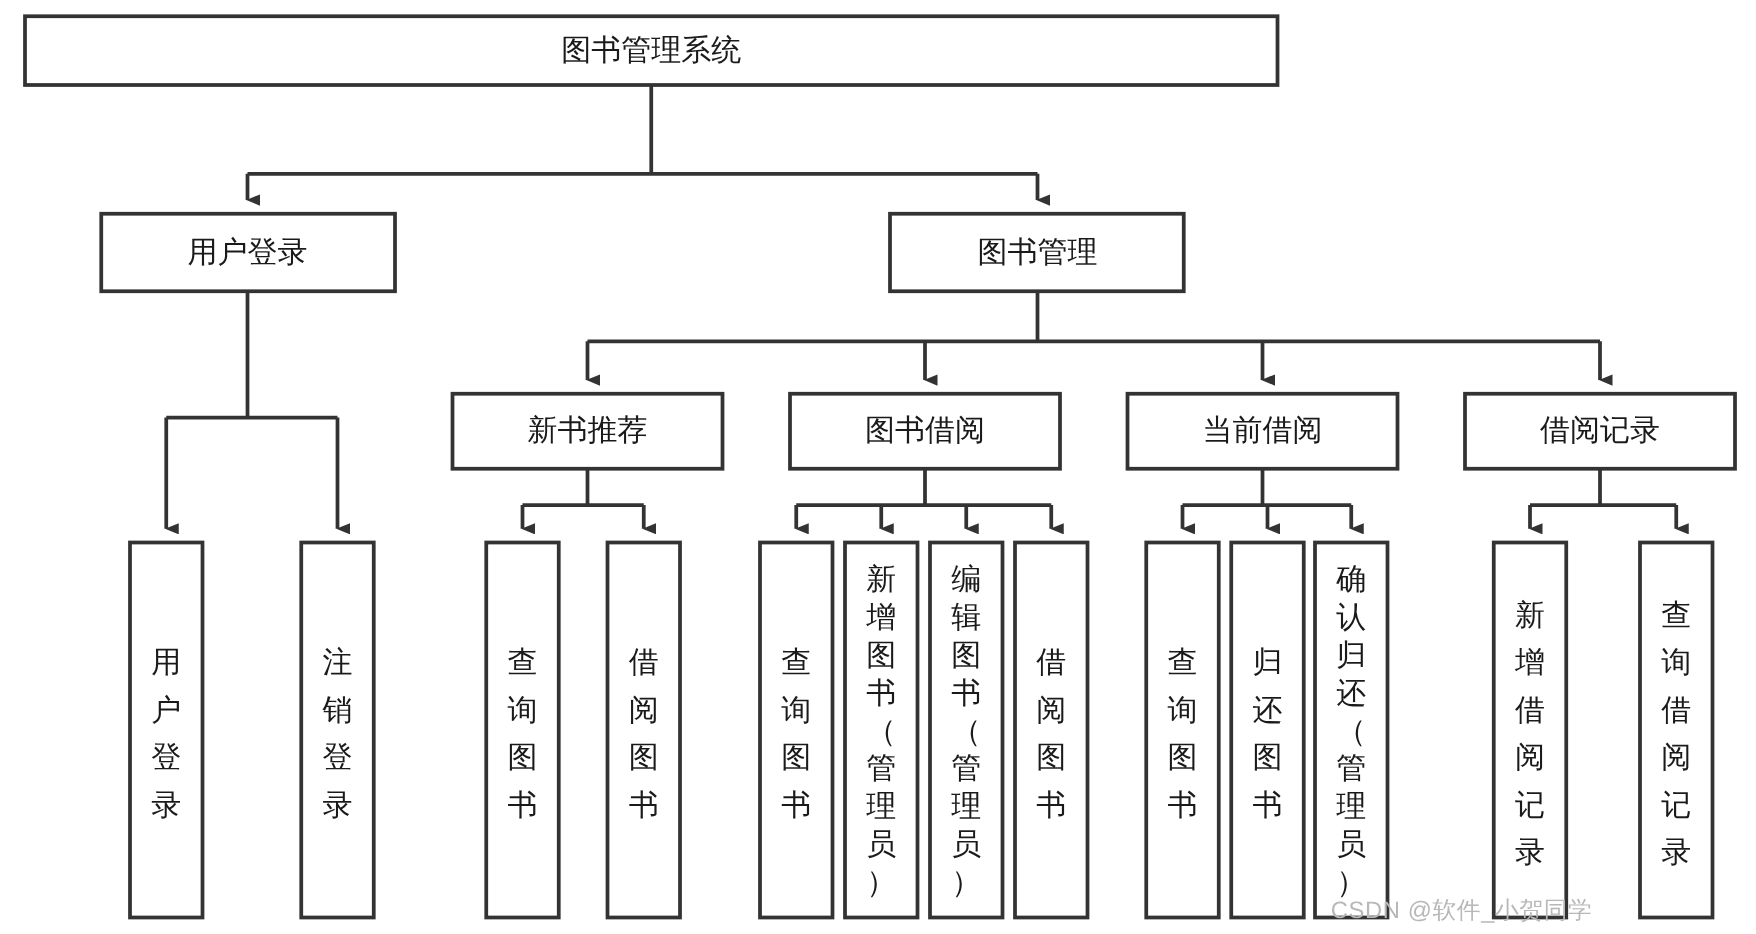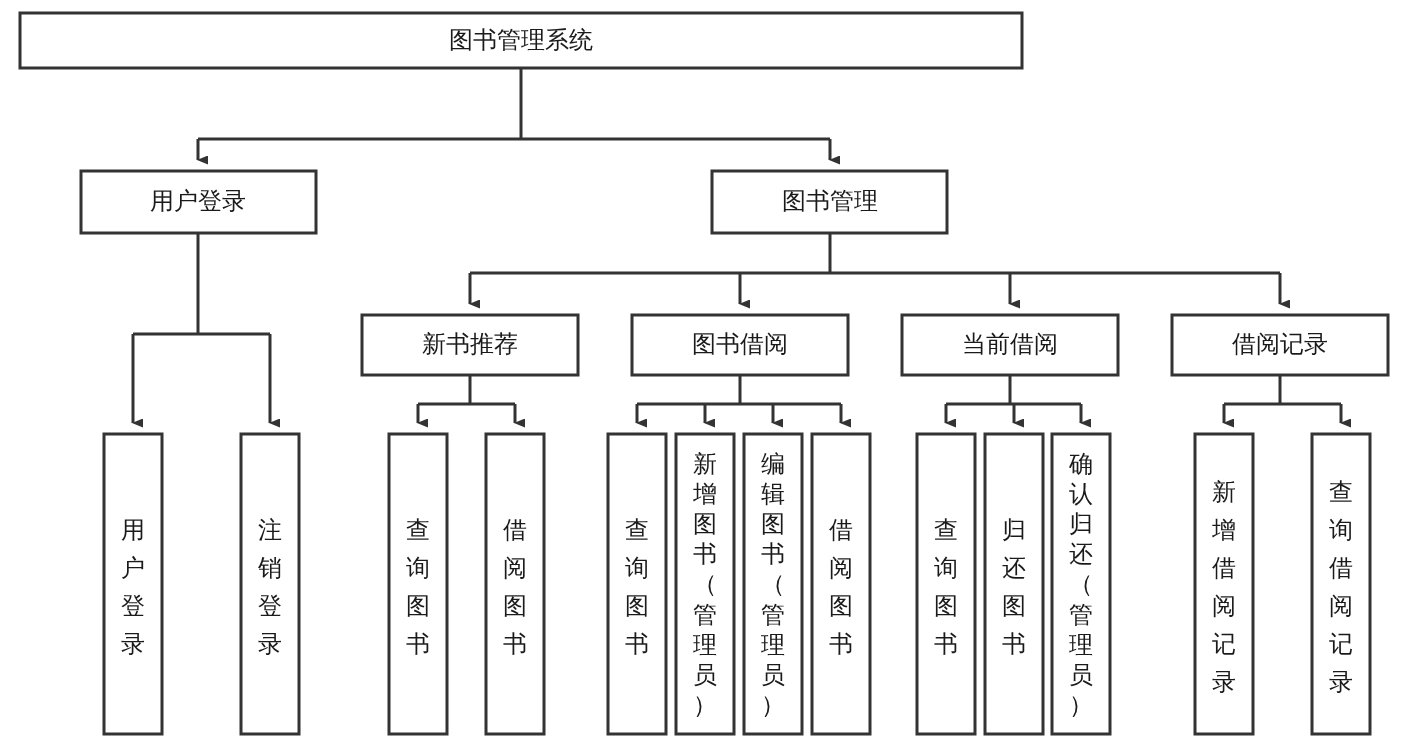--- a/index.html
+++ b/index.html
@@ -194,13 +194,14 @@
     <g>
       <rect class="node-rect" x="1195" y="434" width="58" height="300"></rect>
       <text class="node-label-v vtext" x="1224" y="0" font-size="26"><tspan x="1224" y="499.64">新</tspan><tspan x="1224" y="537.64">增</tspan><tspan x="1224" y="575.64">借</tspan><tspan x="1224" y="613.64">阅</tspan><tspan x="1224" y="651.64">记</tspan><tspan x="1224" y="689.64">录</tspan></text>
     </g>
     <g>
       <rect class="node-rect" x="1312" y="434" width="58" height="300"></rect>
       <text class="node-label-v vtext" x="1341" y="0" font-size="26"><tspan x="1341" y="499.64">查</tspan><tspan x="1341" y="537.64">询</tspan><tspan x="1341" y="575.64">借</tspan><tspan x="1341" y="613.64">阅</tspan><tspan x="1341" y="651.64">记</tspan><tspan x="1341" y="689.64">录</tspan></text>
     </g>
   </svg>
 
+  <div class="watermark">CSDN @软件_小贺同学</div>
 </div>
 
 </body></html>

